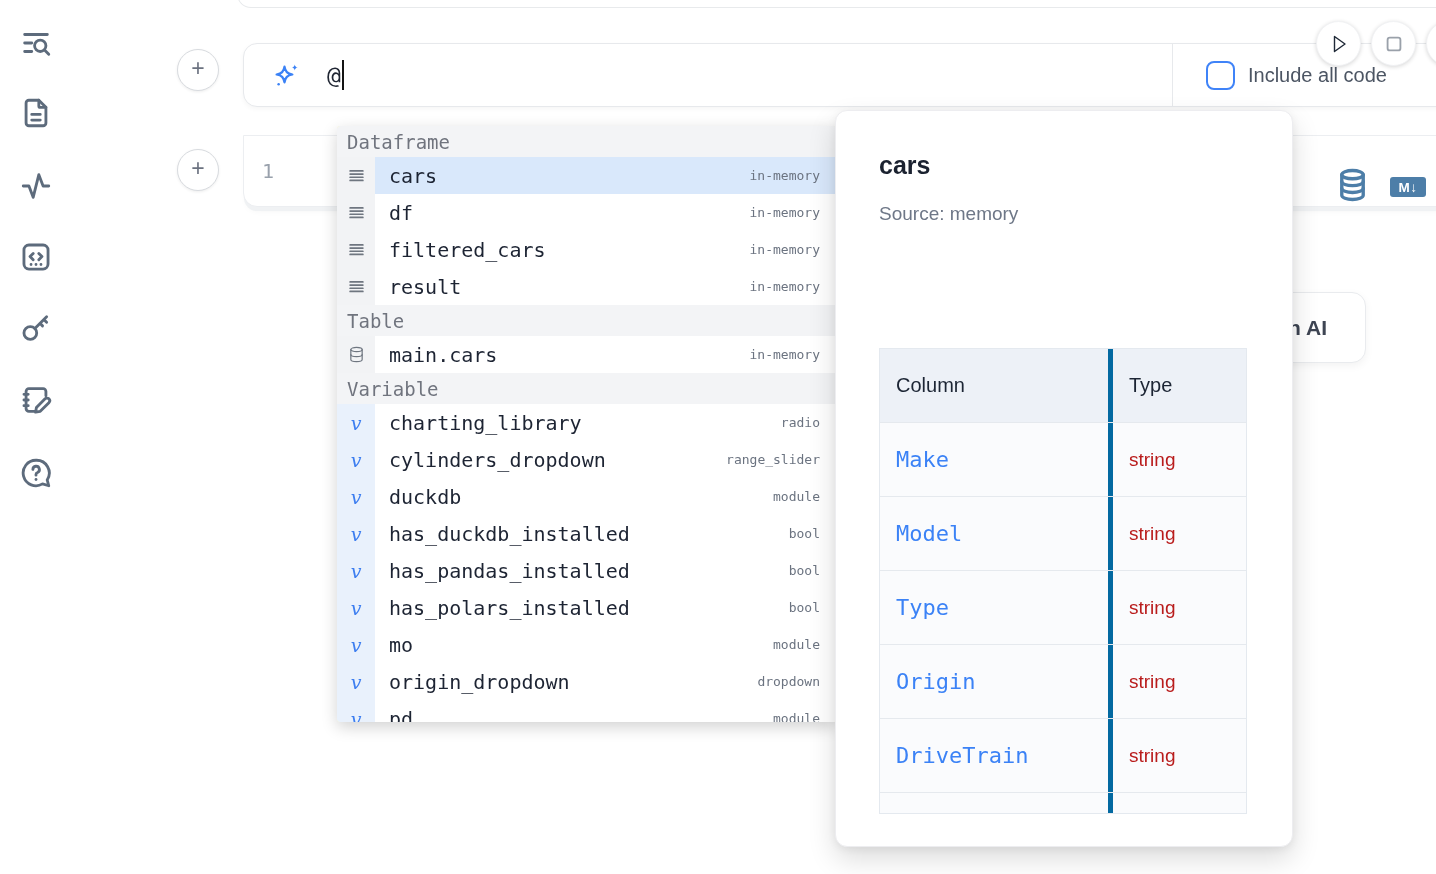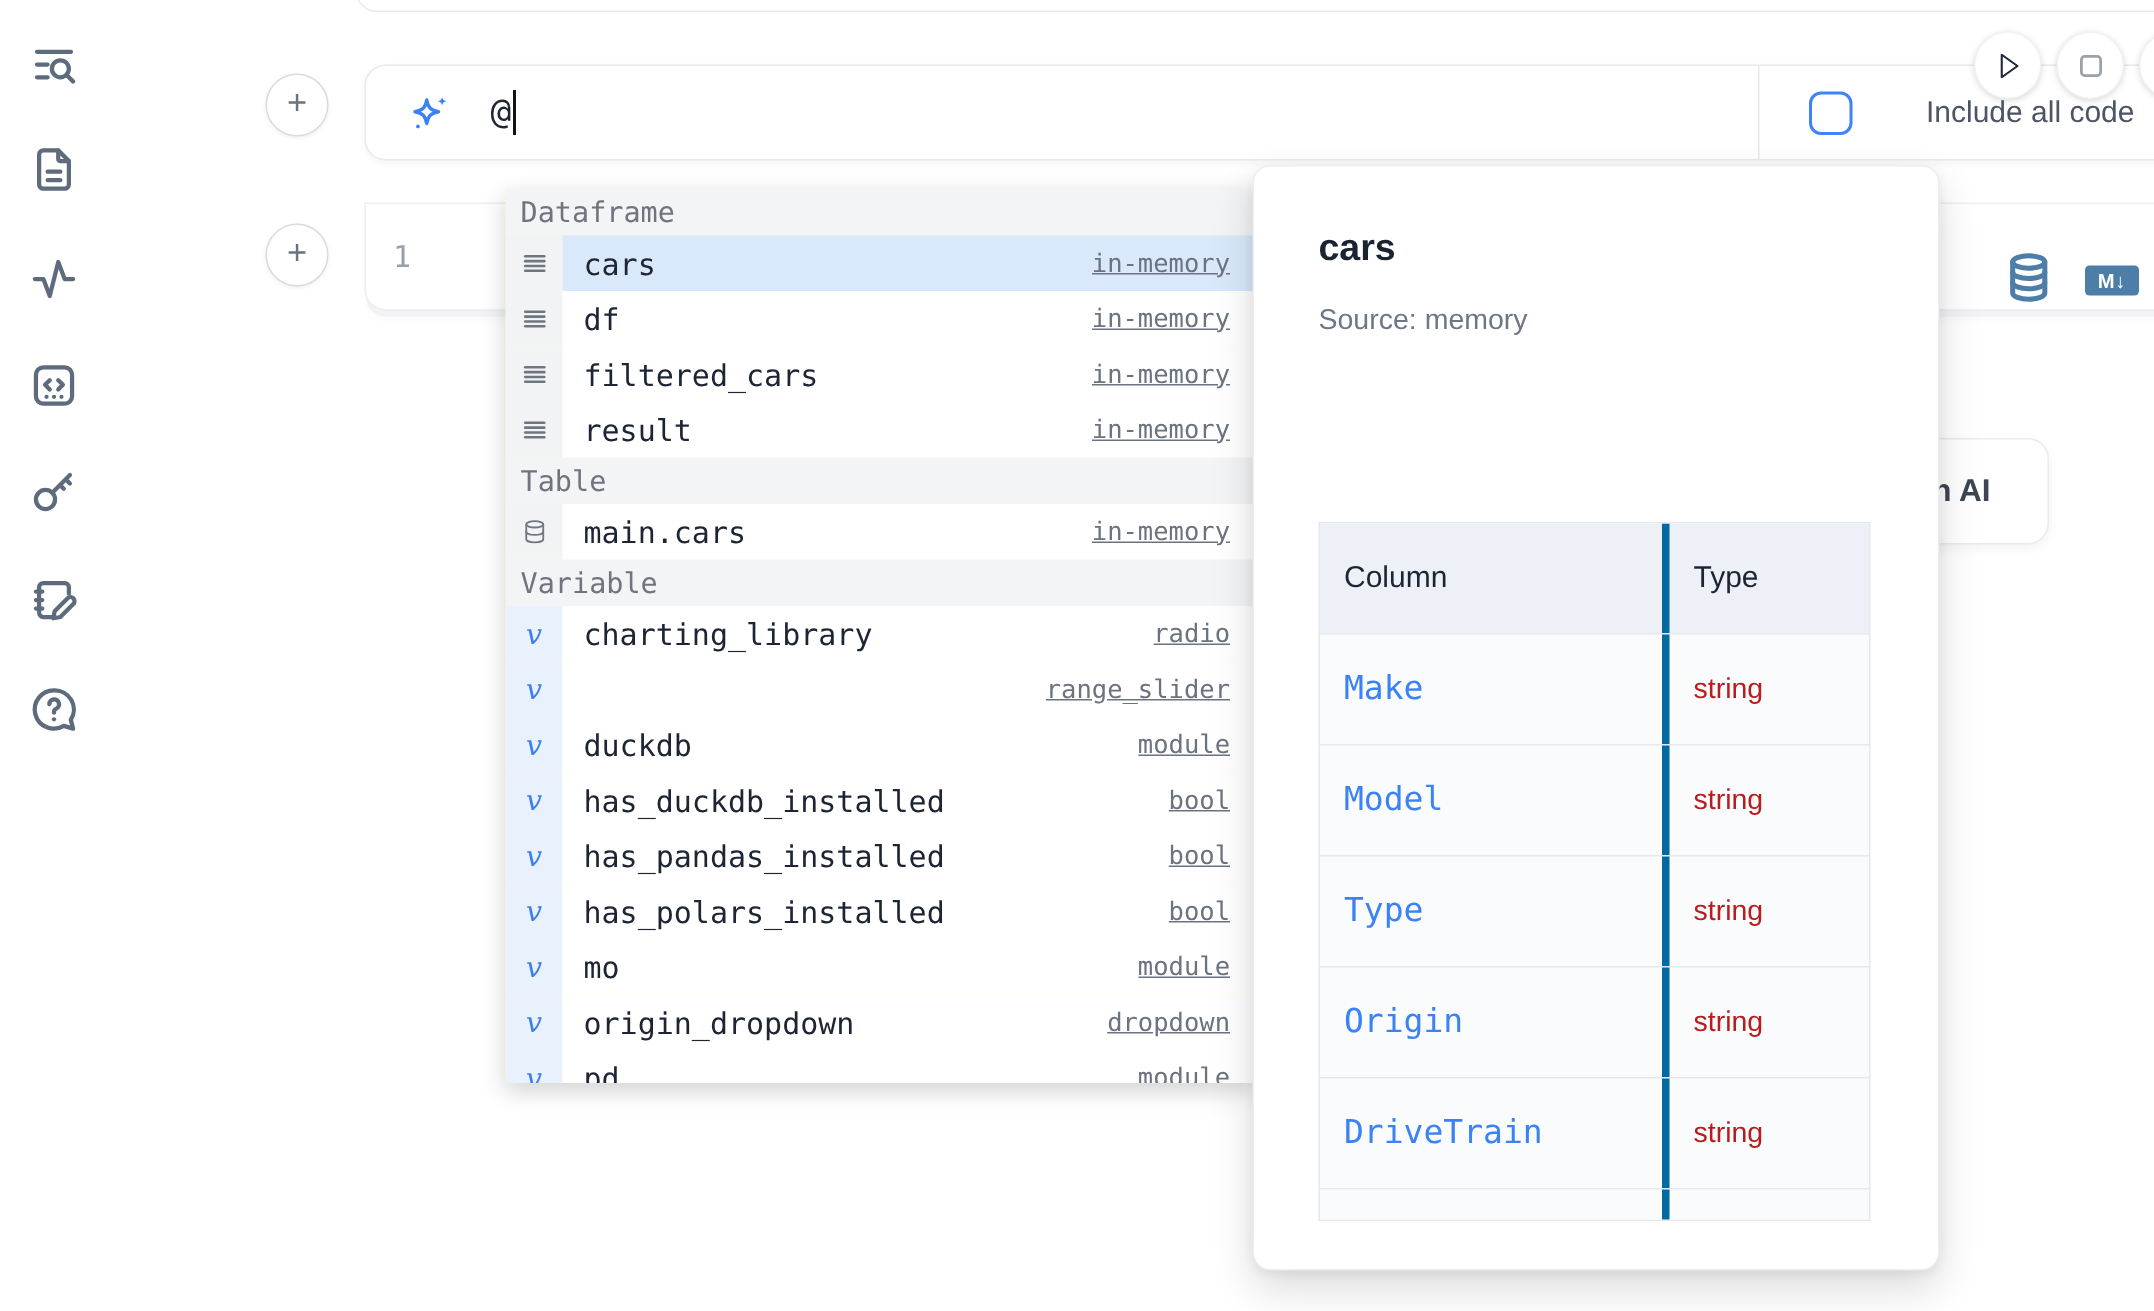--- a/index.html
+++ b/index.html
@@ -27,21 +27,21 @@
   .plus1 { top:49px; } .plus2 { top:149px; }
 
   
   .ai-box { position:absolute; left:243px; top:43px; width:1210px; height:64px; background:#fff;
             border:1px solid #e7e9ec; border-radius:14px 0 0 14px; box-shadow:0 2px 5px rgba(0,0,0,.04); z-index:6; }
   .sparkle { position:absolute; left:28px; top:17px; }
   .ai-value { position:absolute; left:83px; top:0; height:100%; display:flex; align-items:center;
               font-size:23px; color:#202633; }
   .caret { display:inline-block; width:2px; height:30px; background:#141414; margin-left:1px; }
   .ai-divider { position:absolute; left:928px; top:0; bottom:0; width:1px; background:#e7e9ec; }
-  .include-wrap { position:absolute; left:962px; top:0; height:100%; display:flex; align-items:center;gap:36px; }
+  .include-wrap { position:absolute; left:962px; top:0; height:100%; display:flex; align-items:center; }
   .checkbox { width:29px; height:29px; border:2px solid #3f83f8; border-radius:8px; background:#fff; cursor:pointer; }
   .include-label { margin-left:13px; font-size:20px; color:#4c5563; }
 
   
   .run-btn { position:absolute; top:21px; width:45px; height:45px; border-radius:50%; background:#fff;
              border:1px solid #f1f2f4; box-shadow:0 1px 4px rgba(0,0,0,.16); display:flex;
              align-items:center; justify-content:center; cursor:pointer; z-index:40; }
   .run-play { left:1316px; } .run-stop { left:1371px; } .run-extra { left:1426px; }
 
   
@@ -67,22 +67,22 @@
               font-family:"DejaVu Sans Mono", monospace;margin-top:14px; }
   .ac-header { height:31px; background:#f3f4f6; color:#70747e; font-size:19px; display:flex;
                align-items:center; padding-left:10px; }
   .ac-row { height:37px; display:flex; align-items:stretch; cursor:pointer; }
   .ac-ico { width:38px; flex:none; display:flex; align-items:center; justify-content:center; }
   .ac-ico.gray { background:#f2f3f5; } .ac-ico.blue { background:#e9f1fc; }
   .ac-content { flex:1; min-width:0; display:flex; align-items:center; padding:0 17px 0 14px; background:#fff; }
   .ac-row.selected .ac-content { background:#d9e8fb; }
   .ac-name { font-size:20px; color:#1d2433; white-space:nowrap; }
   .ac-spacer { flex:1; }
-  .ac-detail { font-size:17px; color:#6b7380; white-space:nowrap; max-width:130px; overflow:hidden;
-               text-align:right; flex:none;text-decoration:underline; }
+  .ac-detail { font-size:13px; color:#6b7380; white-space:nowrap; max-width:130px; overflow:hidden;
+               text-align:right; flex:none; }
   .var-glyph { font:italic 19px "DejaVu Serif", serif; color:#3d7ef0; }
   .ac-ico svg { stroke:#6f7680; fill:none; stroke-width:1.7; stroke-linecap:round; }
 
   
   .panel { position:absolute; left:835px; top:110px; width:458px; height:737px; background:#fff;
            border:1px solid #ededf0; border-radius:12px; z-index:30; overflow:hidden;
            box-shadow:0 12px 28px rgba(0,0,0,.14), 0 2px 8px rgba(0,0,0,.06); }
   .pv-title { position:absolute; left:43px; top:40px; font-size:25px; font-weight:bold; color:#1b2230; }
   .pv-source { position:absolute; left:43px; top:92px; font-size:19px; color:#6e7787;text-align:right; }
   .pv-badge { position:absolute; left:43px; top:148px; width:368px; height:45px; background:#eff3f8;
@@ -289,20 +289,21 @@
           <span class="ac-name">charting_library</span>
           <span class="ac-spacer"></span>
           <span class="ac-detail">radio</span>
         </div>
       </div>
       <div class="ac-row">
         <div class="ac-ico blue">
           <span class="var-glyph">v</span>
         </div>
         <div class="ac-content">
+          <span class="ac-name">cylinders_dropdown</span>
           <span class="ac-spacer"></span>
           <span class="ac-detail">range_slider</span>
         </div>
       </div>
       <div class="ac-row">
         <div class="ac-ico blue">
           <span class="var-glyph">v</span>
         </div>
         <div class="ac-content">
           <span class="ac-name">duckdb</span>

